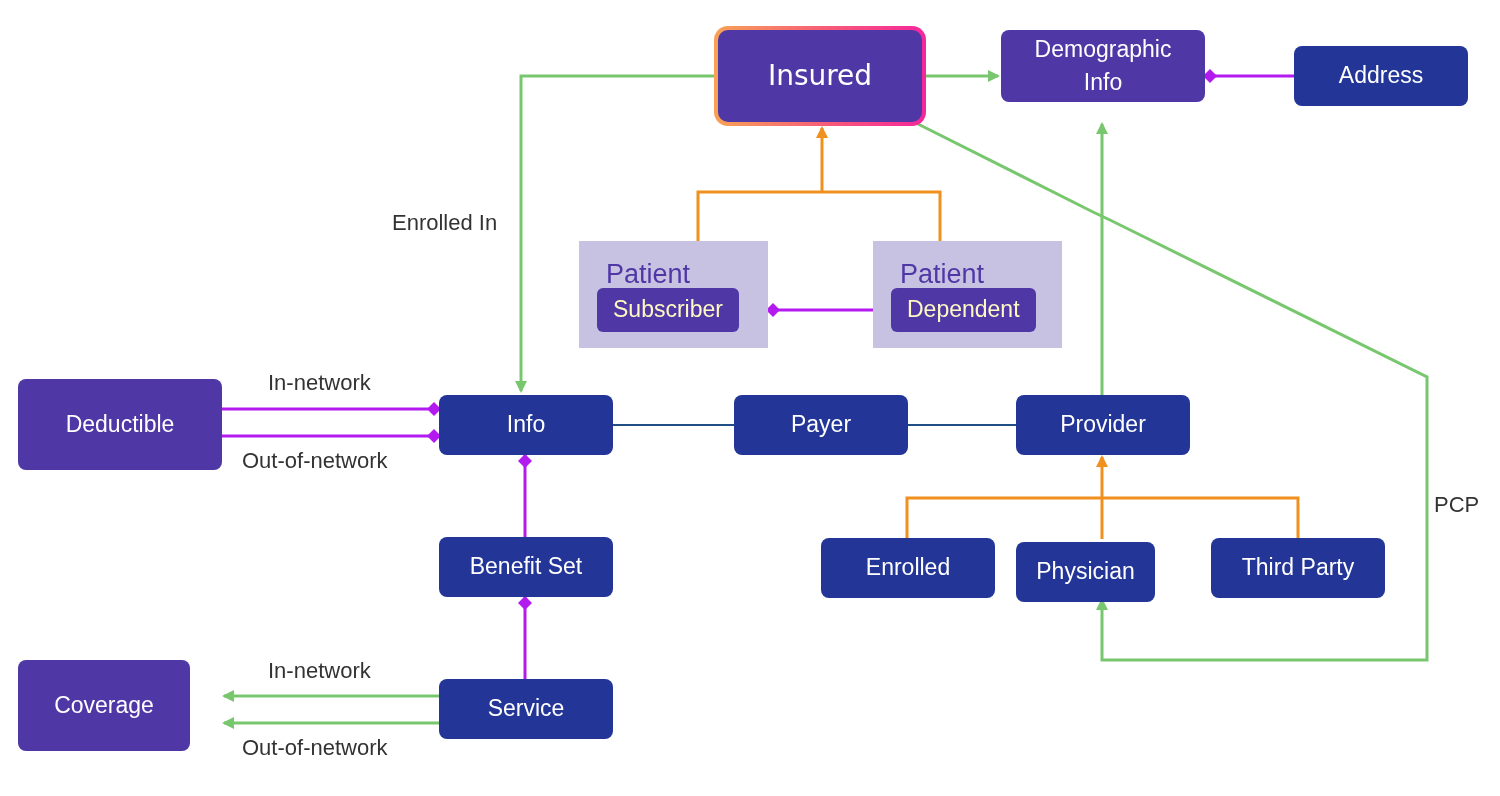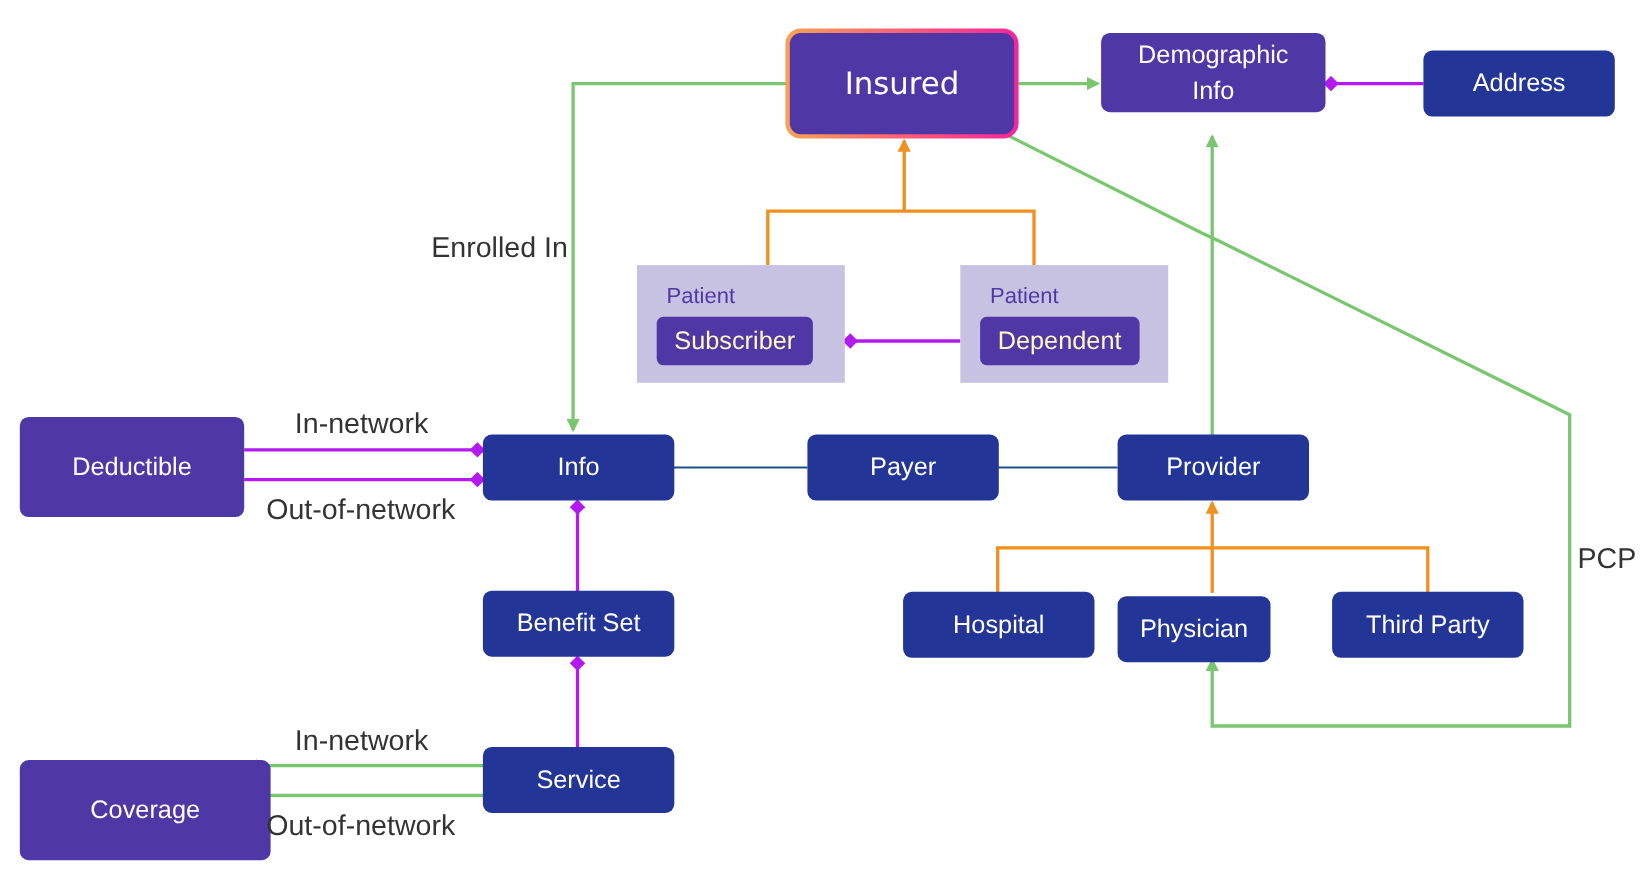--- a/index.html
+++ b/index.html
@@ -5,29 +5,29 @@
   html, body { margin: 0; padding: 0; background: #ffffff; }
   body { width: 1500px; height: 796px; position: relative; overflow: hidden;
          font-family: "Liberation Sans", "DejaVu Sans", sans-serif; }
   #canvas { position: absolute; left: 0; top: 0; width: 1500px; height: 796px; }
   .node { position: absolute; box-sizing: border-box; border-radius: 8px; color: #ffffff;
           display: flex; align-items: center; justify-content: center; text-align: center;
           font-size: 23px; line-height: 1.45; }
   .dark { background: #233597; }
   .purple { background: #4f37a6; }
   .lav { background: #c8c2e2; border-radius: 0; }
-  .lav .kind { position: absolute; left: 27px; top: 14px; color: #4f37a6; font-size: 20px; }
+  .lav .kind { position: absolute; left: 27px; top: 14px; color: #4f37a6; font-size: 27px; }
   .lav .role { position: absolute; left: 18px; top: 47px; height: 44px; padding: 0 16px; background: #4f37a6;
                border-radius: 6px; color: #fef9c3; font-size: 23px; display: flex; align-items: center; }
   .insured { border-radius: 14px; padding: 4px;
              background: linear-gradient(90deg, #f7a255 0%, #f7537d 60%, #f5269b 100%); }
   .insured .inner { width: 100%; height: 100%; background: #4f37a6; border-radius: 10px;
                     display: flex; align-items: center; justify-content: center;
                     font-family: "DejaVu Sans", sans-serif; font-size: 28px; }
-  .label { position: absolute; color: #333333; font-size: 26px; white-space: nowrap; }
+  .label { position: absolute; color: #333333; font-size: 22px; white-space: nowrap; }
 </style>
 </head>
 <body>
 
 <svg id="canvas" viewBox="0 0 1500 796">
   <defs>
     <marker id="arrow-green" markerWidth="12" markerHeight="12" refX="10" refY="6" orient="auto" markerUnits="userSpaceOnUse">
       <path d="M0,0 L12,6 L0,12 z" fill="#78c76e"></path>
     </marker>
     <marker id="arrow-orange" markerWidth="12" markerHeight="12" refX="10" refY="6" orient="auto" markerUnits="userSpaceOnUse">
@@ -75,25 +75,25 @@
   <span class="kind">Patient</span>
   <span class="role">Dependent</span>
 </div>
 
 <div class="node purple" style="left:18px;top:379px;width:204px;height:91px;">Deductible</div>
 <div class="node dark" style="left:439px;top:395px;width:174px;height:60px;">Info</div>
 <div class="node dark" style="left:734px;top:395px;width:174px;height:60px;">Payer</div>
 <div class="node dark" style="left:1016px;top:395px;width:174px;height:60px;">Provider</div>
 
 <div class="node dark" style="left:439px;top:537px;width:174px;height:60px;">Benefit Set</div>
-<div class="node dark" style="left:821px;top:538px;width:174px;height:60px;">Hospital</div>
+<div class="node dark" style="left:821px;top:538px;width:174px;height:60px;">Enrolled</div>
 <div class="node dark" style="left:1016px;top:520px;width:139px;height:60px;margin-top:22px;">Physician</div>
 <div class="node dark" style="left:1211px;top:538px;width:174px;height:60px;">Third Party</div>
 
-<div class="node purple" style="left:18px;top:660px;width:228px;height:91px;margin-top:31px;">Coverage</div>
+<div class="node purple" style="left:18px;top:660px;width:172px;height:91px;">Coverage</div>
 <div class="node dark" style="left:439px;top:679px;width:174px;height:60px;">Service</div>
 
 <span class="label" style="left:392px;top:210px;">Enrolled In</span>
 <span class="label" style="left:268px;top:370px;">In-network</span>
 <span class="label" style="left:242px;top:448px;">Out-of-network</span>
 <span class="label" style="left:268px;top:658px;">In-network</span>
 <span class="label" style="left:242px;top:735px;">Out-of-network</span>
 <span class="label" style="left:1434px;top:492px;">PCP</span>
 
 </body></html>

